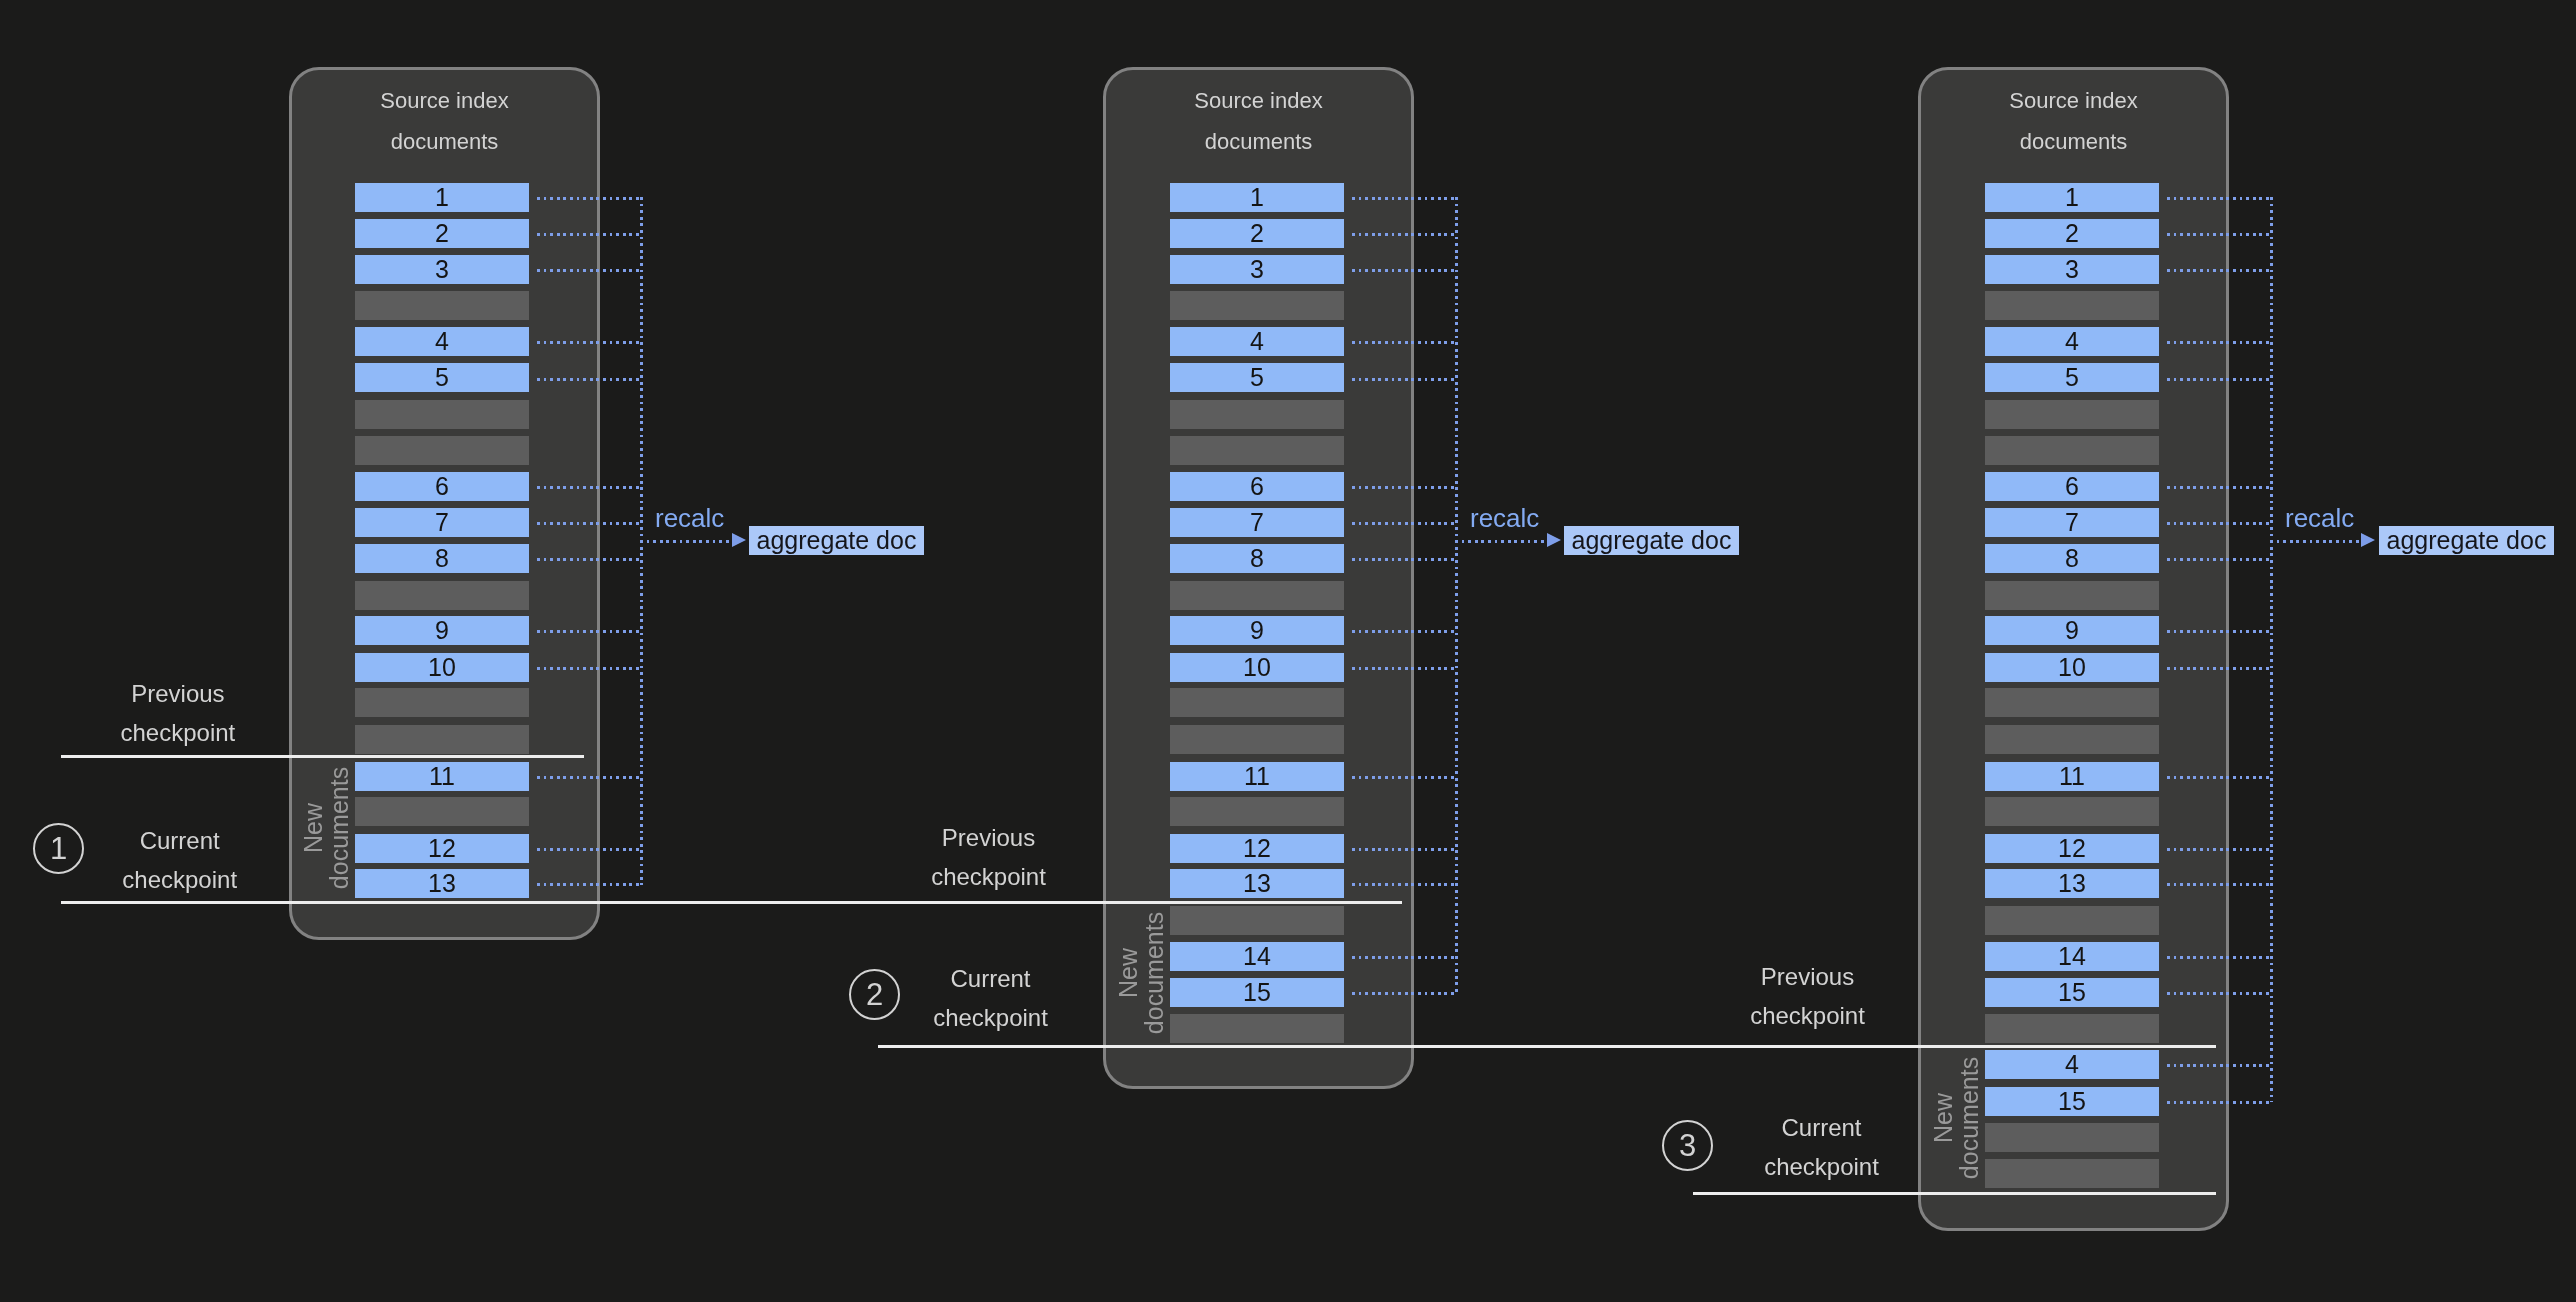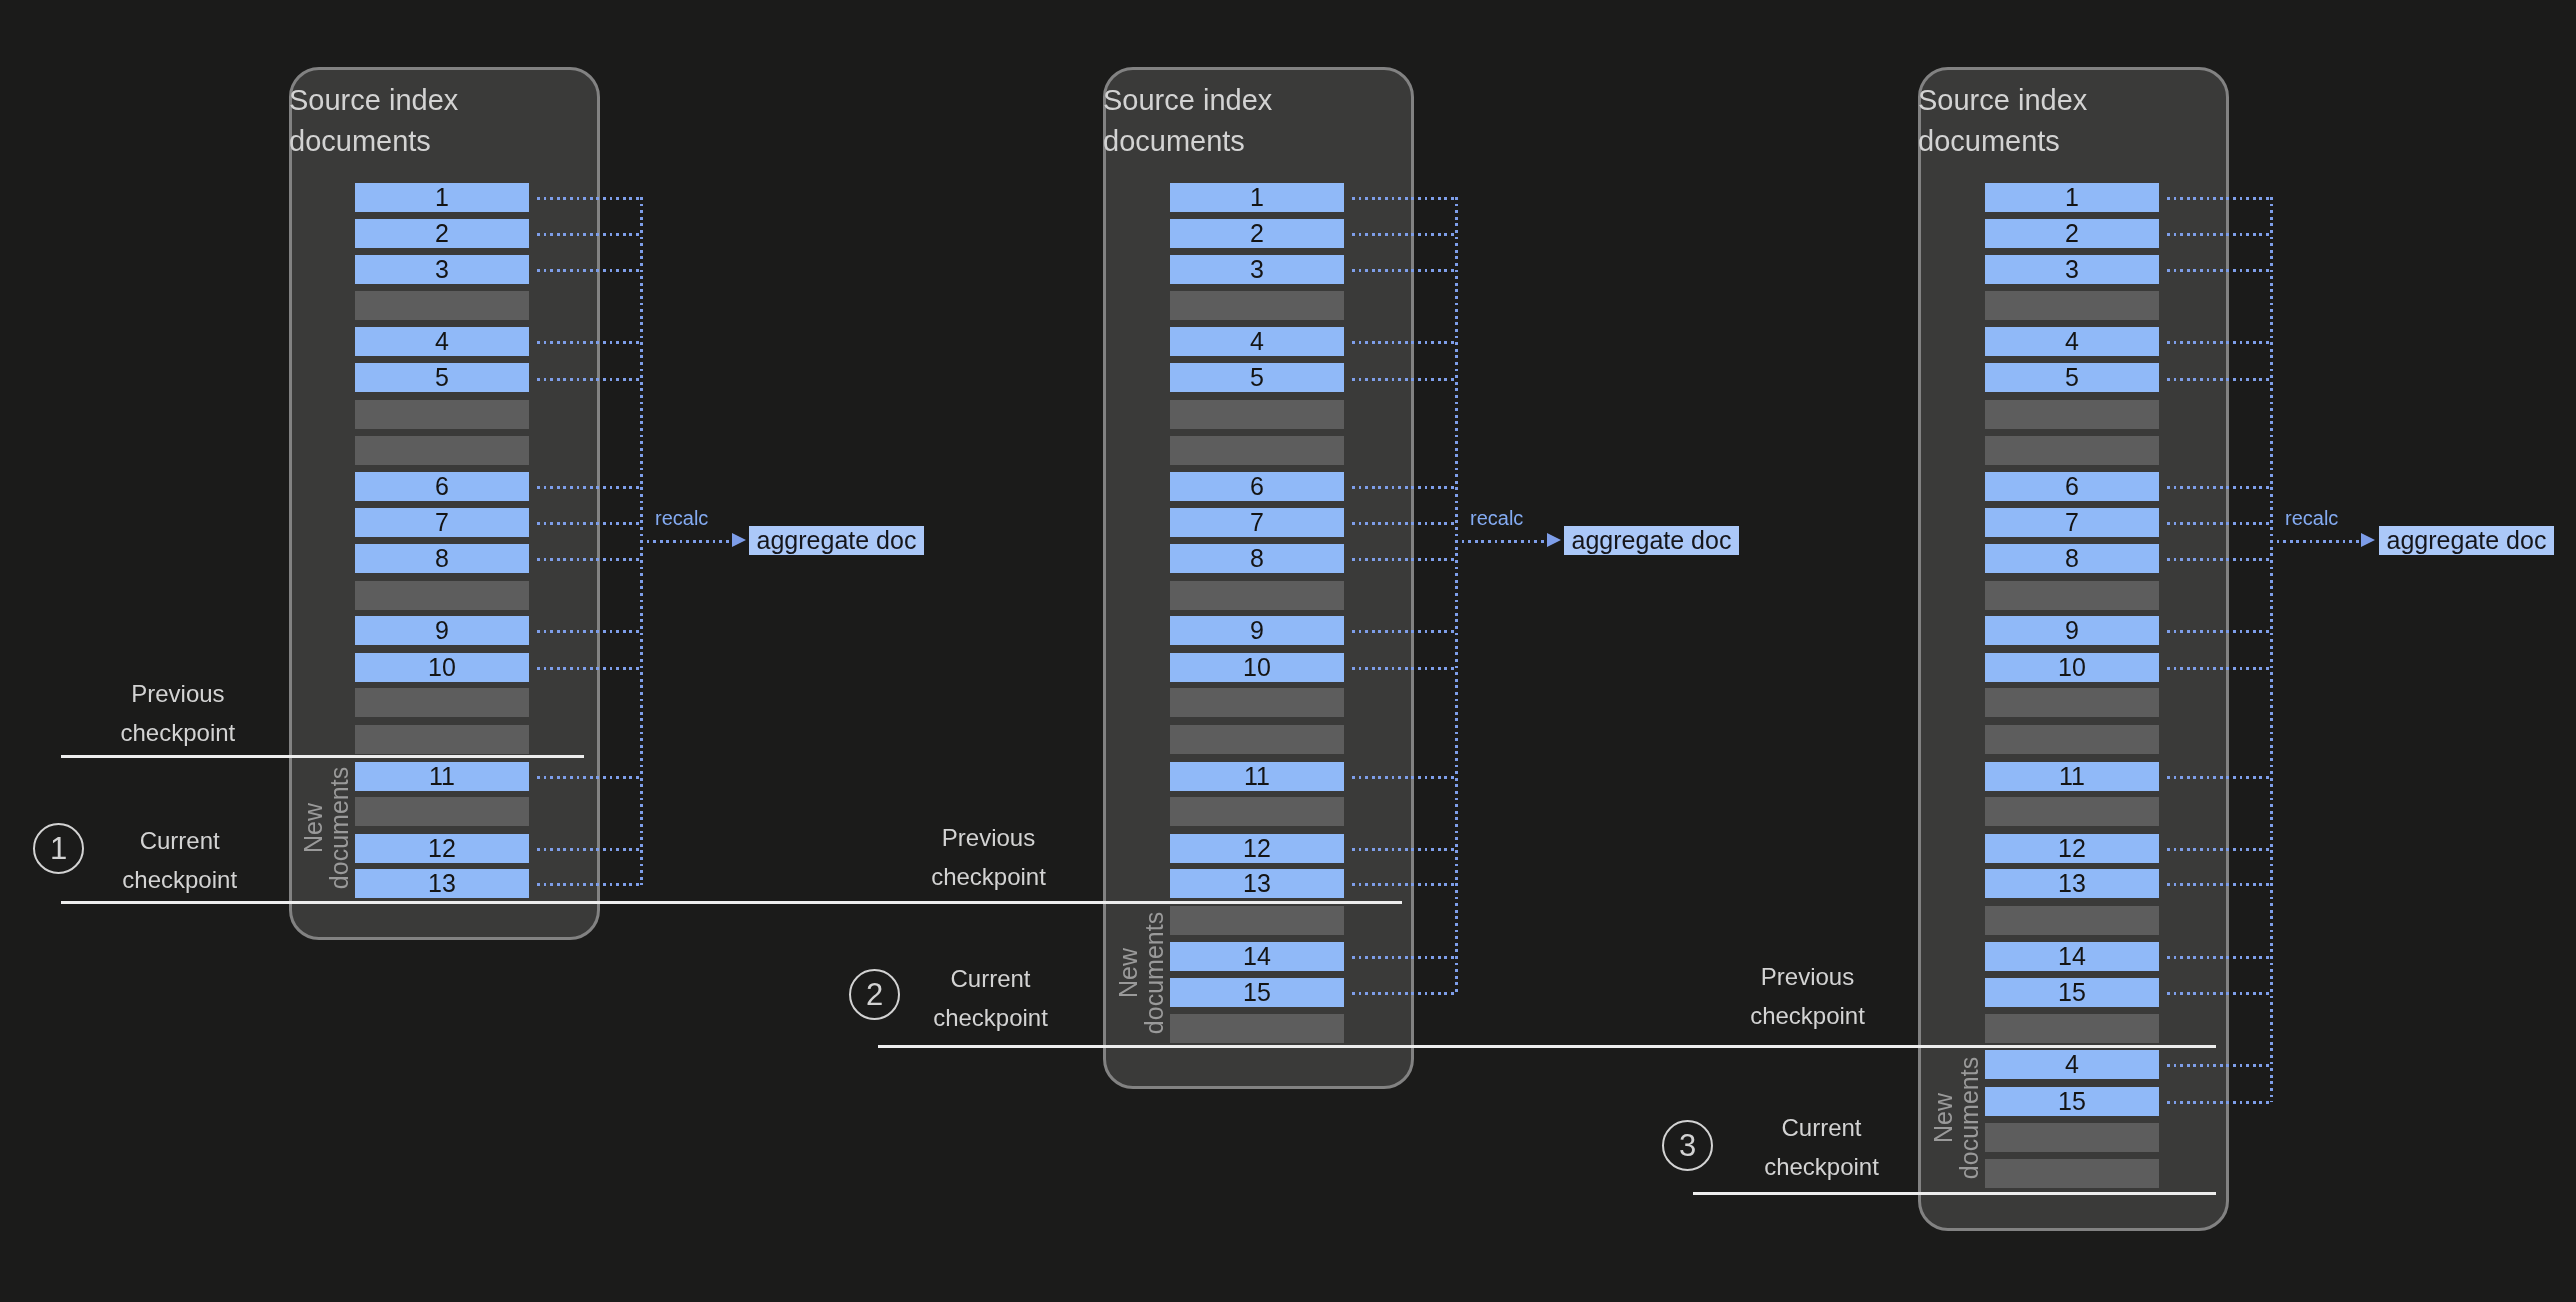--- a/index.html
+++ b/index.html
@@ -8,41 +8,41 @@
     background:var(--background,#1b1b1a);
     font-family:"Liberation Sans",sans-serif;
   }
   .panel{
     position:absolute;box-sizing:border-box;
     background:var(--panel_bg,#3a3a39);
     border:3.7px solid var(--panel_border,#828282);
     border-radius:30px;
   }
   .panel-title{
-    position:absolute;text-align:left;
+    position:absolute;text-align:center;
     color:var(--label_text,#d6d6d6);
-    font-size:29px;line-height:41px;white-space:nowrap;
+    font-size:22px;line-height:41px;white-space:nowrap;
   }
   .row{position:absolute;box-sizing:border-box;}
   .row.doc{
     background:var(--doc_bar,#90b9f8);
     color:#141414;font-size:25px;line-height:29px;text-align:center;
   }
   .row.gap{background:var(--gap_bar,#5d5d5d);}
   .connector{
     position:absolute;height:2.8px;
     background:repeating-linear-gradient(to right,var(--connector,#7e9ee9) 0 2.8px,transparent 2.8px 6.6px);
   }
   .rail{
     position:absolute;width:2.8px;
     background:repeating-linear-gradient(to bottom,var(--connector,#7e9ee9) 0 2.8px,transparent 2.8px 6.6px);
   }
   .recalc{
     position:absolute;color:var(--recalc_text,#84abf2);
-    font-size:20px;line-height:28px;white-space:nowrap;
+    font-size:26px;line-height:28px;white-space:nowrap;
   }
   .arrowshaft{
     position:absolute;height:2.8px;
     background:repeating-linear-gradient(to right,var(--connector,#7e9ee9) 0 2.8px,transparent 2.8px 6.6px);
   }
   .arrowhead{
     position:absolute;width:0;height:0;
     border-left:14px solid var(--connector,#7e9ee9);
     border-top:7.5px solid transparent;border-bottom:7.5px solid transparent;
   }

